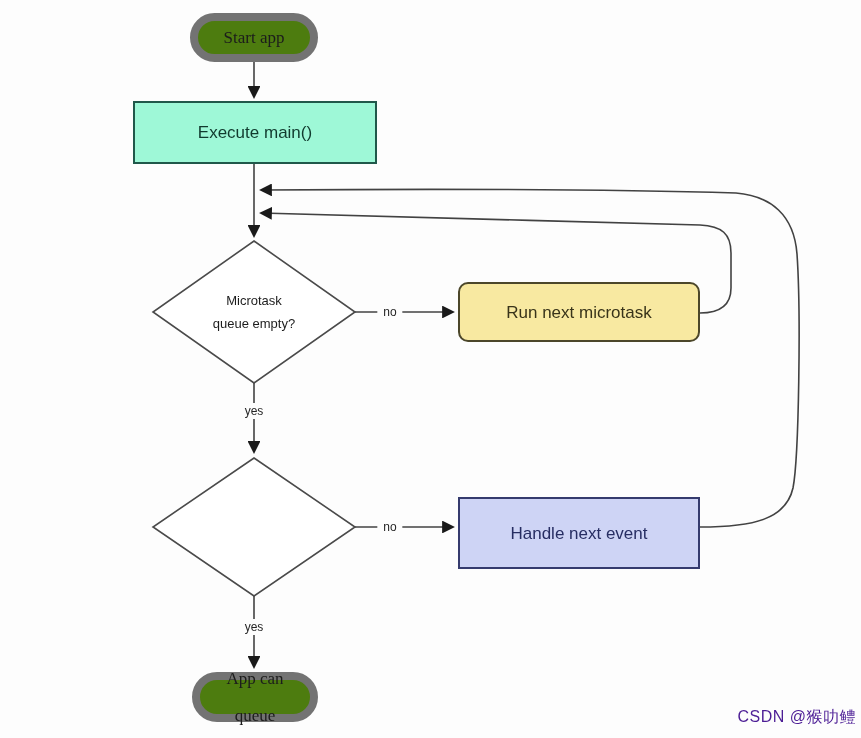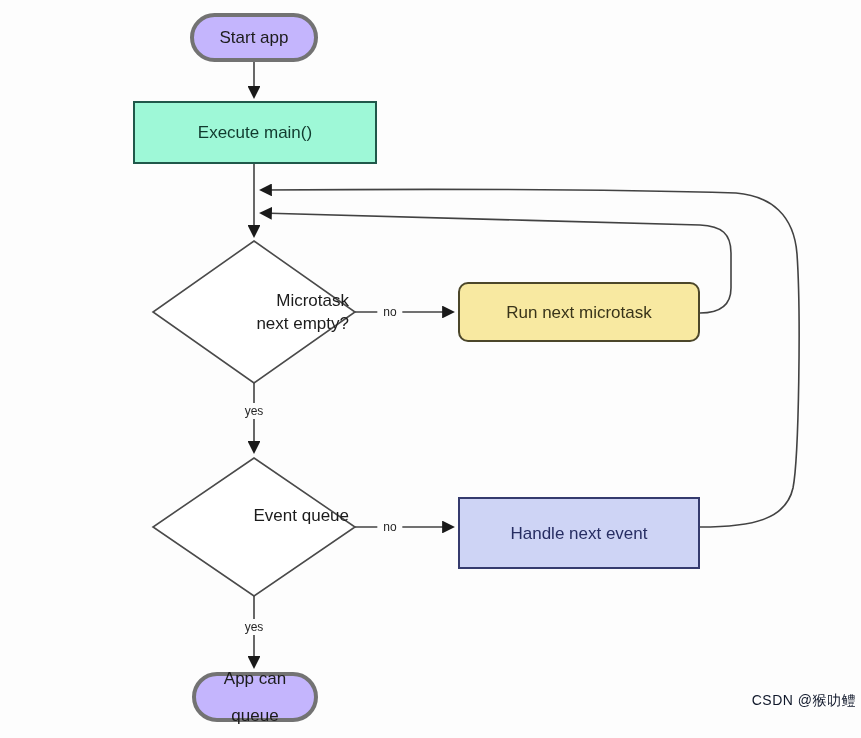--- a/index.html
+++ b/index.html
@@ -26,55 +26,56 @@
     align-items: center;
     justify-content: center;
     text-align: center;
     font-size: 17px;
     line-height: 21px;
     color: #1c1c1c;
     box-sizing: border-box;
   }
 
   .terminal {
-    background: #c4b5fd;
-    border: 4px solid #737373;
+    background: #4d7c0f;
+    border: 8px solid #737373;
     border-radius: 26px;
+    font-family: Liberation Serif, serif;
   }
 
   .process { border: 2px solid; }
 
   .process-green   { background: #9ef8d7; border-color: #20584a; color: #113a2e; }
   .process-yellow  { background: #f8e9a1; border-color: #4c472a; color: #39341a; }
   .process-lavender{ background: #ced4f5; border-color: #353b6e; color: #272e63; }
 
   .decision-label {
     position: absolute;
     width: 190px;
-    text-align: right;
-    font-size: 17px;
+    text-align: center;
+    font-size: 13px;
     line-height: 23px;
     color: #1c1c1c;
   }
 
   .edge-label {
     position: absolute;
     transform: translate(-50%, -50%);
     background: #fdfdfd;
     padding: 1px 6px;
     font-size: 12px;
     color: #262626;
   }
 
   .watermark {
     position: absolute;
     right: 5px;
-    top: 692px;
-    font-size: 14px;
-    color: #0f172a;
+    top: 707px;
+    font-size: 16px;
+    color: #4c1d95;
     letter-spacing: 0.5px;
   }
 </style>
 </head>
 <body>
 
 <div class="canvas">
 
   <svg class="edges-layer" width="861" height="738" viewBox="0 0 861 738" xmlns="http://www.w3.org/2000/svg">
     <defs>
@@ -106,29 +107,28 @@
   <div class="node terminal" style="left:190px; top:13px; width:128px; height:49px;">
     <div>Start app</div>
   </div>
 
   <div class="node process process-green" style="left:133px; top:101px; width:244px; height:63px;">
     <div>Execute main()</div>
   </div>
 
   <div class="decision-label" style="left:159px; top:289px;">
     <div>Microtask</div>
-    <div>next empty?</div>
+    <div>queue empty?</div>
   </div>
 
   <div class="node process process-yellow" style="left:458px; top:282px; width:242px; height:60px;border-radius:10px;">
     <div>Run next microtask</div>
   </div>
 
   <div class="decision-label" style="left:159px; top:504px;">
-    <div>Event queue</div>
   </div>
 
   <div class="node process process-lavender" style="left:458px; top:497px; width:242px; height:72px;">
     <div>Handle next event</div>
   </div>
 
   <div class="node terminal" style="left:192px; top:672px; width:126px; height:50px;gap:16px;">
     <div>App can</div>
     <div>queue</div>
   </div>

